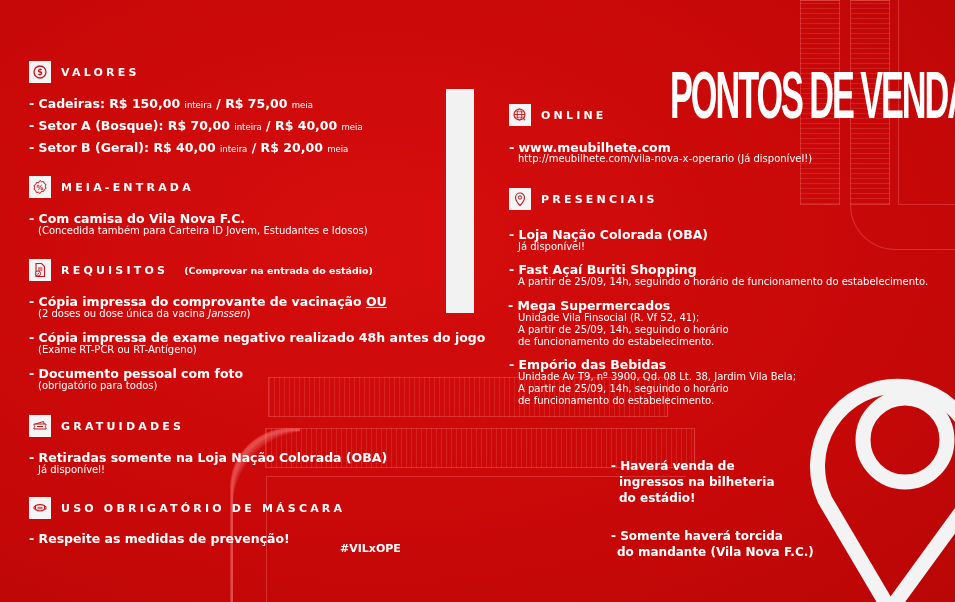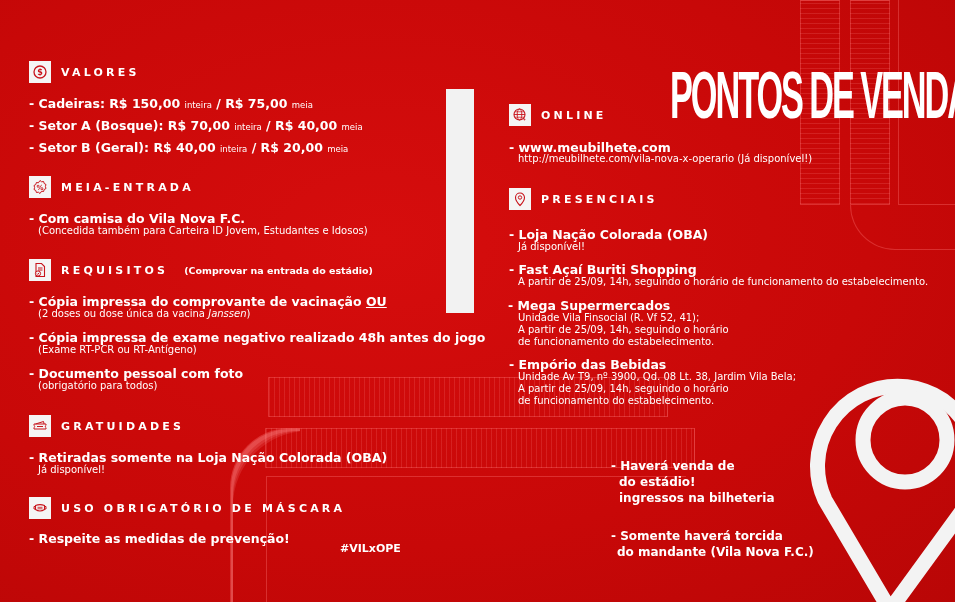--- a/index.html
+++ b/index.html
@@ -209,22 +209,22 @@
 <div class="sub" style="left:509px;top:324px;">A partir de 25/09, 14h, seguindo o horário</div>
 <div class="sub" style="left:509px;top:336px;">de funcionamento do estabelecimento.</div>
 
 <div class="line" style="left:509px;top:357px;">- Empório das Bebidas</div>
 <div class="sub" style="left:509px;top:371px;">Unidade Av T9, nº 3900, Qd. 08 Lt. 38, Jardim Vila Bela;</div>
 <div class="sub" style="left:509px;top:383px;">A partir de 25/09, 14h, seguindo o horário</div>
 <div class="sub" style="left:509px;top:395px;">de funcionamento do estabelecimento.</div>
 
 <div class="note" style="left:611px;top:458px;">
   <div>- Haverá venda de</div>
+  <div style="padding-left:8px">ingressos na bilheteria</div>
   <div style="padding-left:8px">do estádio!</div>
-  <div style="padding-left:8px">ingressos na bilheteria</div>
 </div>
 <div class="note" style="left:611px;top:528px;">
   <div>- Somente haverá torcida</div>
   <div style="padding-left:6px">do mandante (Vila Nova F.C.)</div>
 </div>
 
 <svg class="pin" viewBox="0 0 190 290">
   <path d="M95 280 L30 170 A80 80 0 1 1 175 170 Z" fill="none" stroke="#f3f3f3" stroke-width="15" stroke-linejoin="round"></path>
   <circle cx="110" cy="110" r="42" fill="none" stroke="#f3f3f3" stroke-width="15"></circle>
 </svg>

